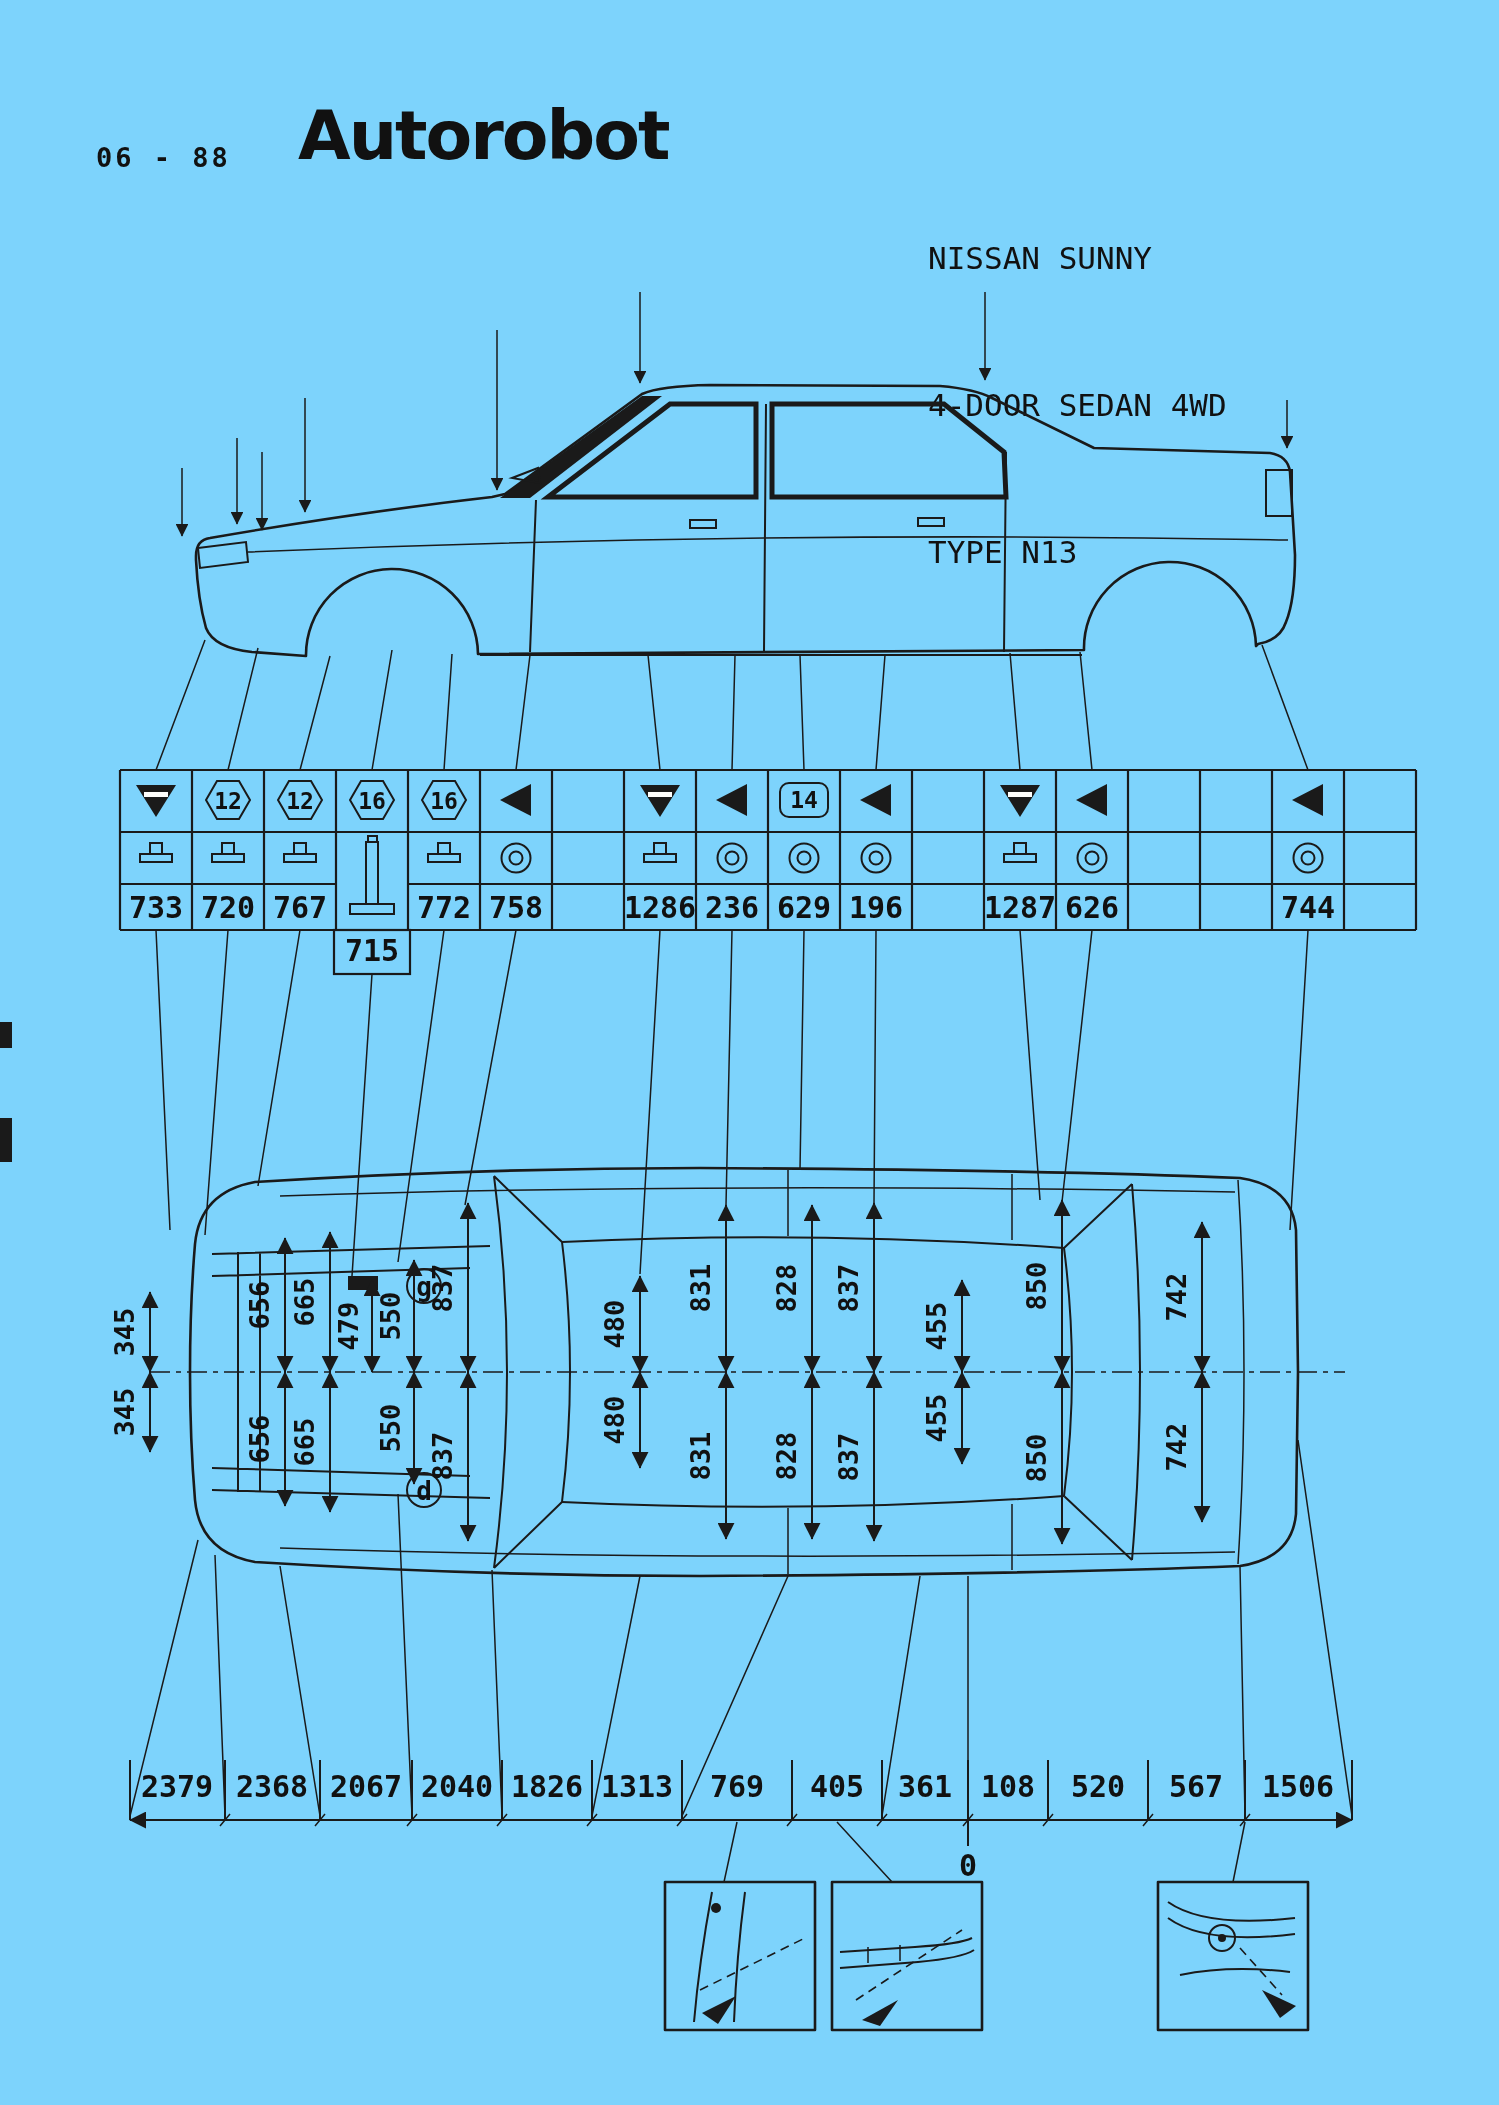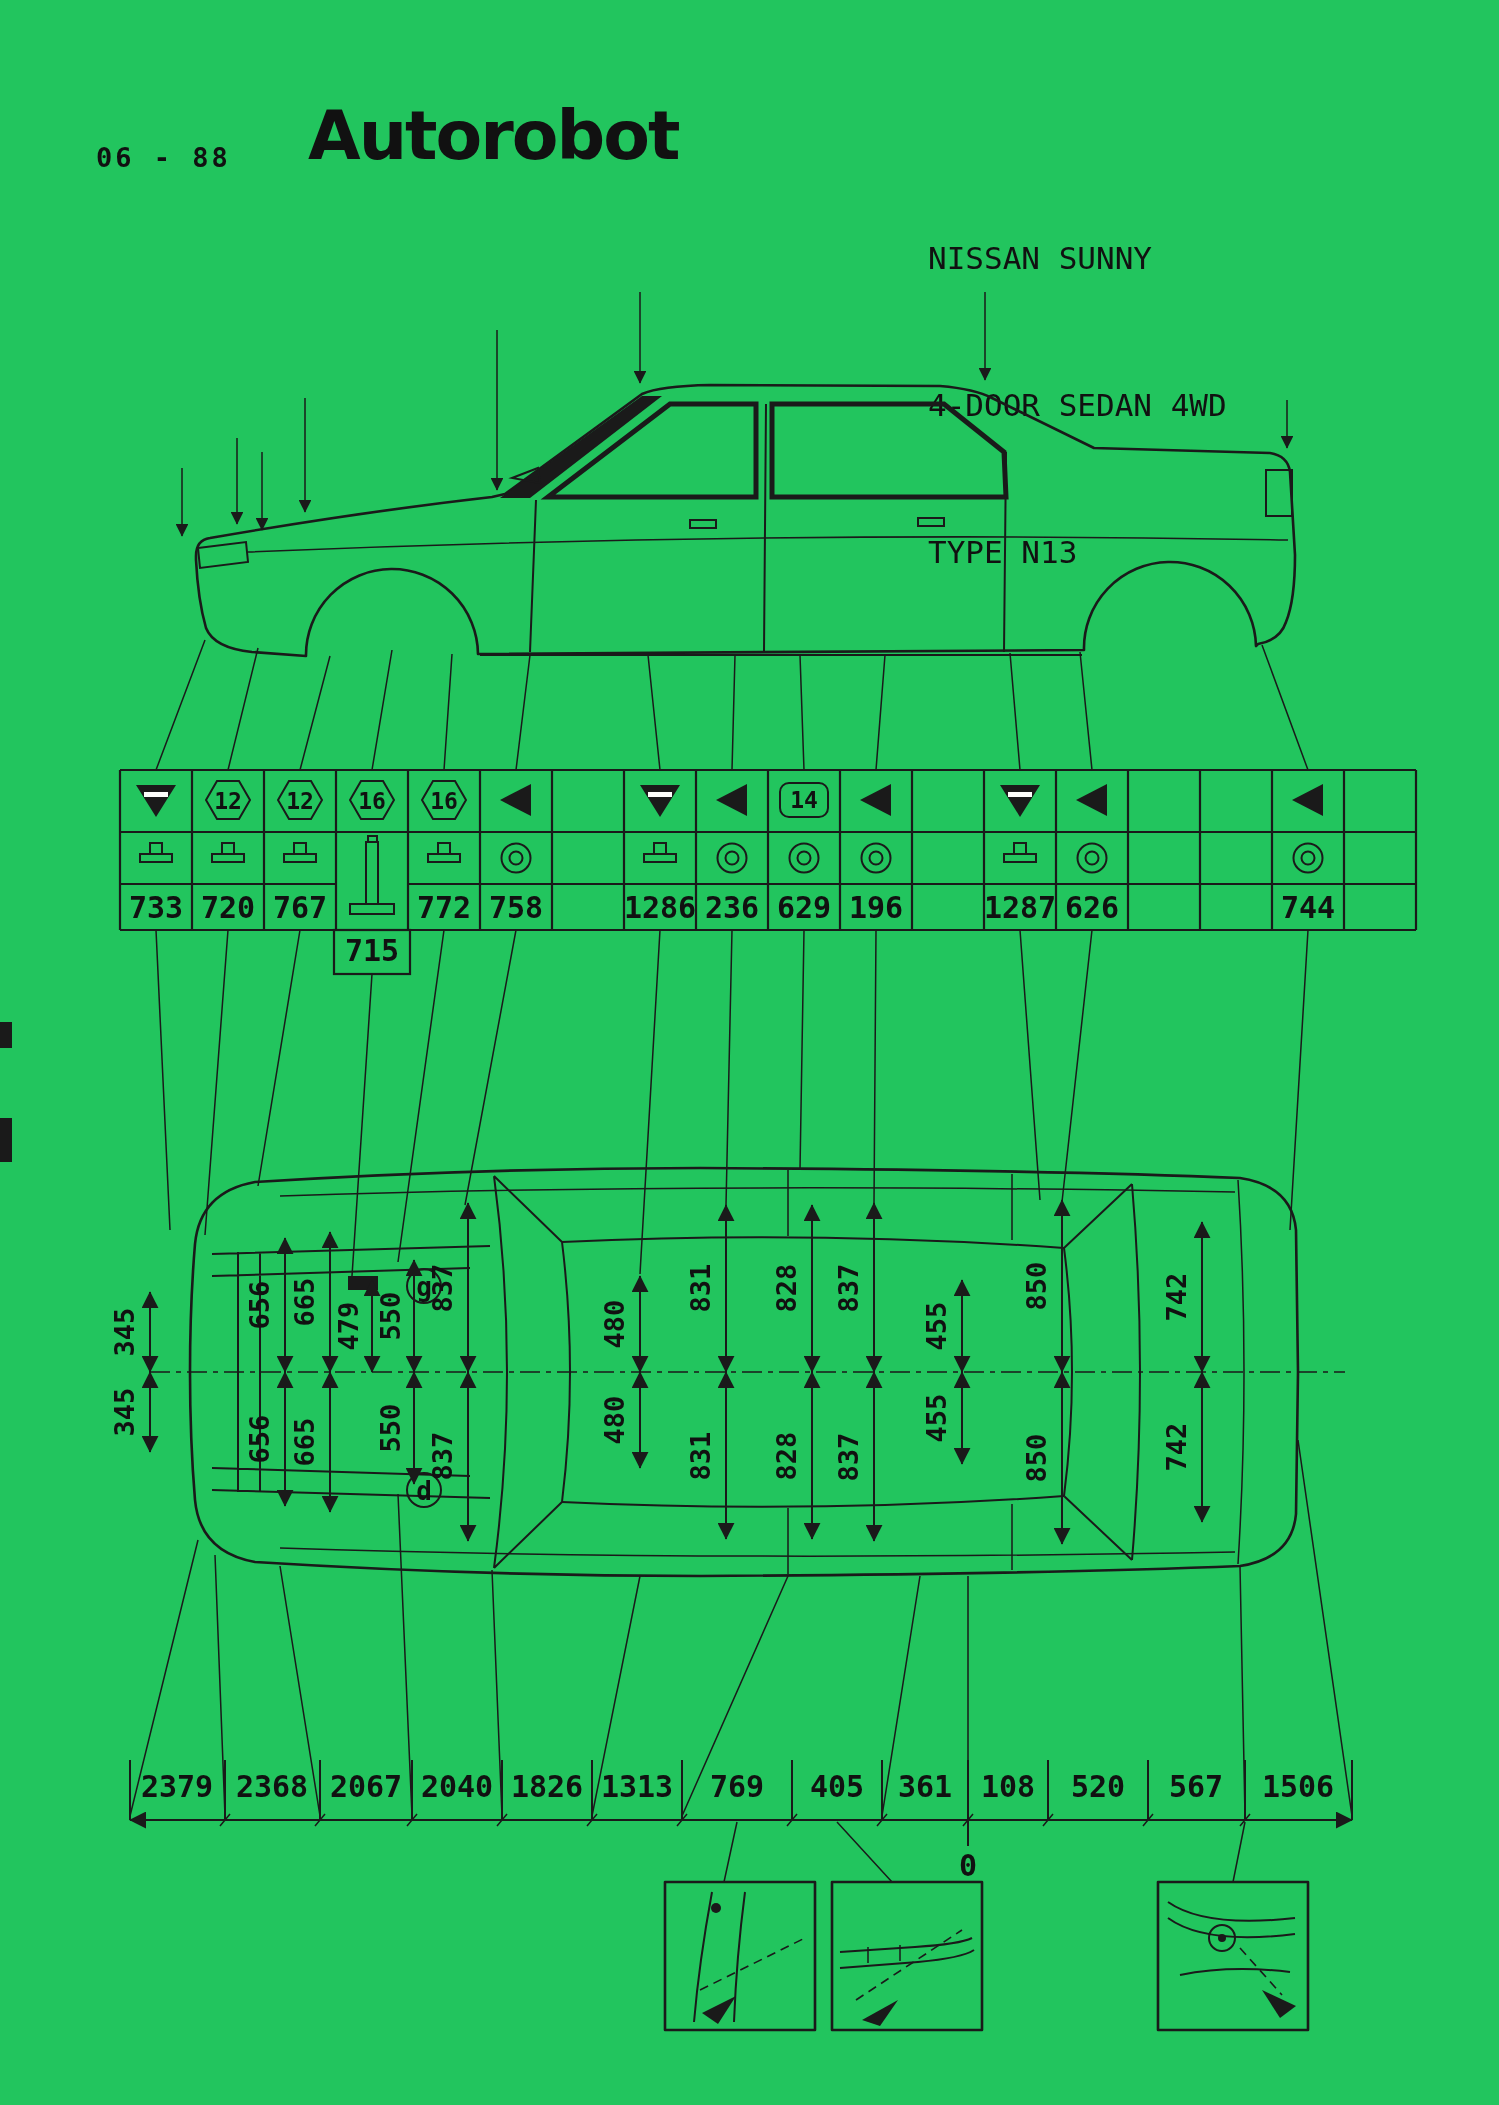--- a/index.html
+++ b/index.html
@@ -1,20 +1,20 @@
 <!DOCTYPE html>
 <html><head>
 <meta charset="utf-8">
 <style>
   html,body{margin:0;padding:0;background:#e8e8e6;}
-  .page{position:relative;width:1499px;height:2105px;background:#22c55e;margin:0 auto;overflow:hidden;
+  .page{position:relative;width:1499px;height:2105px;background:#7dd3fc;margin:0 auto;overflow:hidden;
         font-family:"DejaVu Sans Mono", monospace;color:#111;}
   .abs{position:absolute;}
   .doc-code{left:96px;top:142px;font-size:27px;font-weight:bold;letter-spacing:3px;}
-  .brand{left:308px;top:96px;font-family:"DejaVu Sans", sans-serif;font-size:68px;font-weight:bold;letter-spacing:-2px;}
+  .brand{left:298px;top:96px;font-family:"DejaVu Sans", sans-serif;font-size:68px;font-weight:bold;letter-spacing:-2px;}
   .vehicle{left:928px;top:136px;font-size:31px;font-weight:normal;line-height:1.58;white-space:pre;}
   .vehicle .indent{padding-left:64px;}
   svg text{fill:#111;}
   .num{font:bold 30px "DejaVu Sans Mono", monospace;text-anchor:middle;}
   .dim{font:bold 27px "DejaVu Sans Mono", monospace;text-anchor:middle;}
   .hexnum{font:bold 23px "DejaVu Sans Mono", monospace;text-anchor:middle;}
   .mark{font:bold 26px "DejaVu Sans Mono", monospace;text-anchor:middle;}
   .ln{stroke:#1a1a1a;stroke-width:2.6;fill:none;stroke-linecap:round;stroke-linejoin:round;}
   .med{stroke:#1a1a1a;stroke-width:2;fill:none;}
   .thin{stroke:#1a1a1a;stroke-width:1.5;fill:none;}

